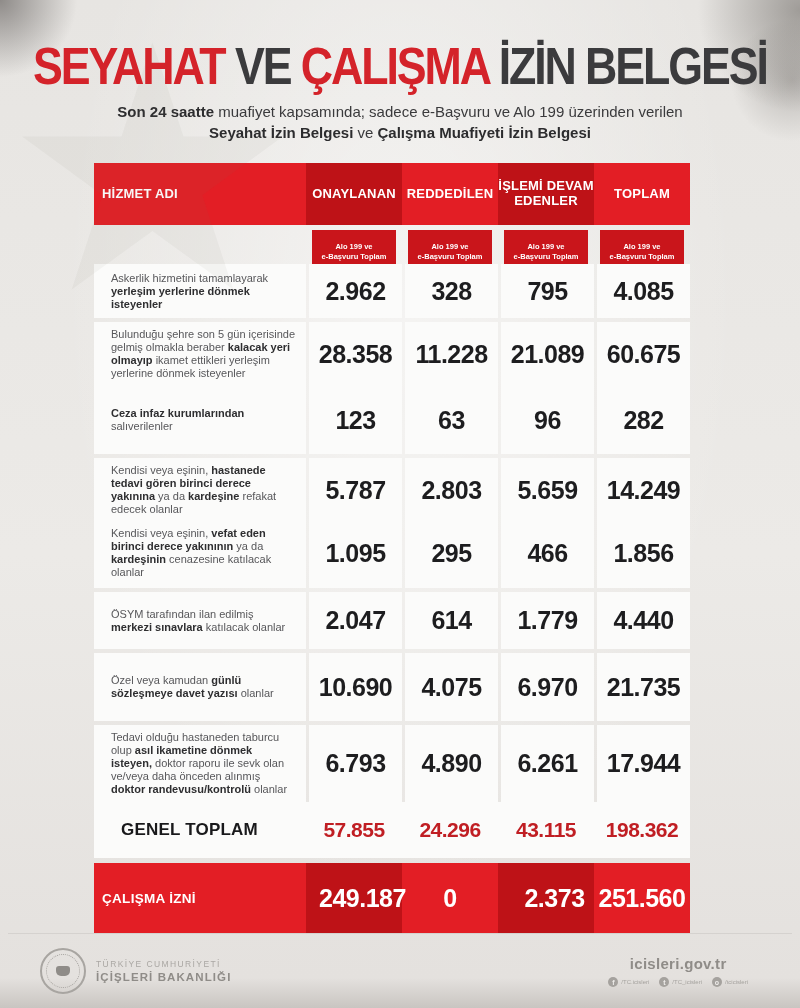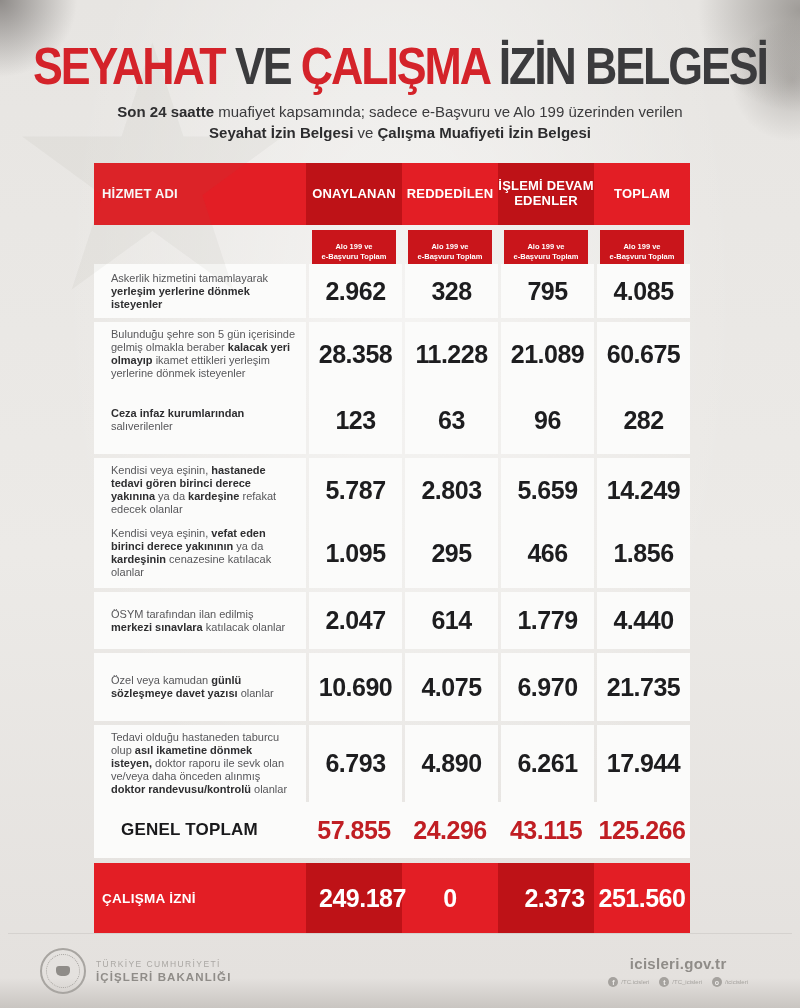--- a/index.html
+++ b/index.html
@@ -58,21 +58,21 @@
   
   .trow:nth-child(1){height:54px} .trow:nth-child(2){height:60px}
   .trow:nth-child(3){height:68px} .trow:nth-child(4){height:56px}
   .trow:nth-child(5){height:70px} .trow:nth-child(6){height:57px}
   .trow:nth-child(7){height:68px} .trow:nth-child(8){height:73px}
 
   .genel-row { height:56px; background:#fbfbfa; margin-bottom:5px; }
   .genel-label { display:flex; align-items:center; padding-left:27px;
     font-size:17px; font-weight:bold; color:#19191b; letter-spacing:.2px; }
   .genel-val { display:flex; align-items:center; justify-content:center;
-    font-size:25px; font-weight:bold; color:#c01e23; letter-spacing:-.5px; }
+    font-size:21px; font-weight:bold; color:#c01e23; letter-spacing:-.5px; }
 
   .calisma-row { height:70px; background:#e31e25; }
   .calisma-label { display:flex; align-items:center; padding-left:8px;
     font-size:13.5px; font-weight:bold; color:#fff; letter-spacing:.3px; }
   .calisma-val { display:flex; align-items:center; justify-content:center;
     font-size:25px; font-weight:bold; color:#fff; letter-spacing:-.5px; }
   .calisma-val.dark { background:#be1217;padding-left:17px; }
 
   
   .footer { position:absolute; left:0; right:0; bottom:14px; }
@@ -213,21 +213,21 @@
         <div class="cell vcell">6.261</div>
         <div class="cell vcell">17.944</div>
       </div>
     </div>
 
   <div class="grid5 genel-row">
     <div class="genel-label">GENEL TOPLAM</div>
     <div class="genel-val">57.855</div>
     <div class="genel-val">24.296</div>
     <div class="genel-val">43.115</div>
-    <div class="genel-val">125.266</div>
+    <div class="genel-val">198.362</div>
   </div>
 
   <div class="grid5 calisma-row">
     <div class="calisma-label">ÇALIŞMA İZNİ</div>
     <div class="calisma-val dark">249.187</div>
     <div class="calisma-val">0</div>
     <div class="calisma-val dark">2.373</div>
     <div class="calisma-val">251.560</div>
   </div>
 

